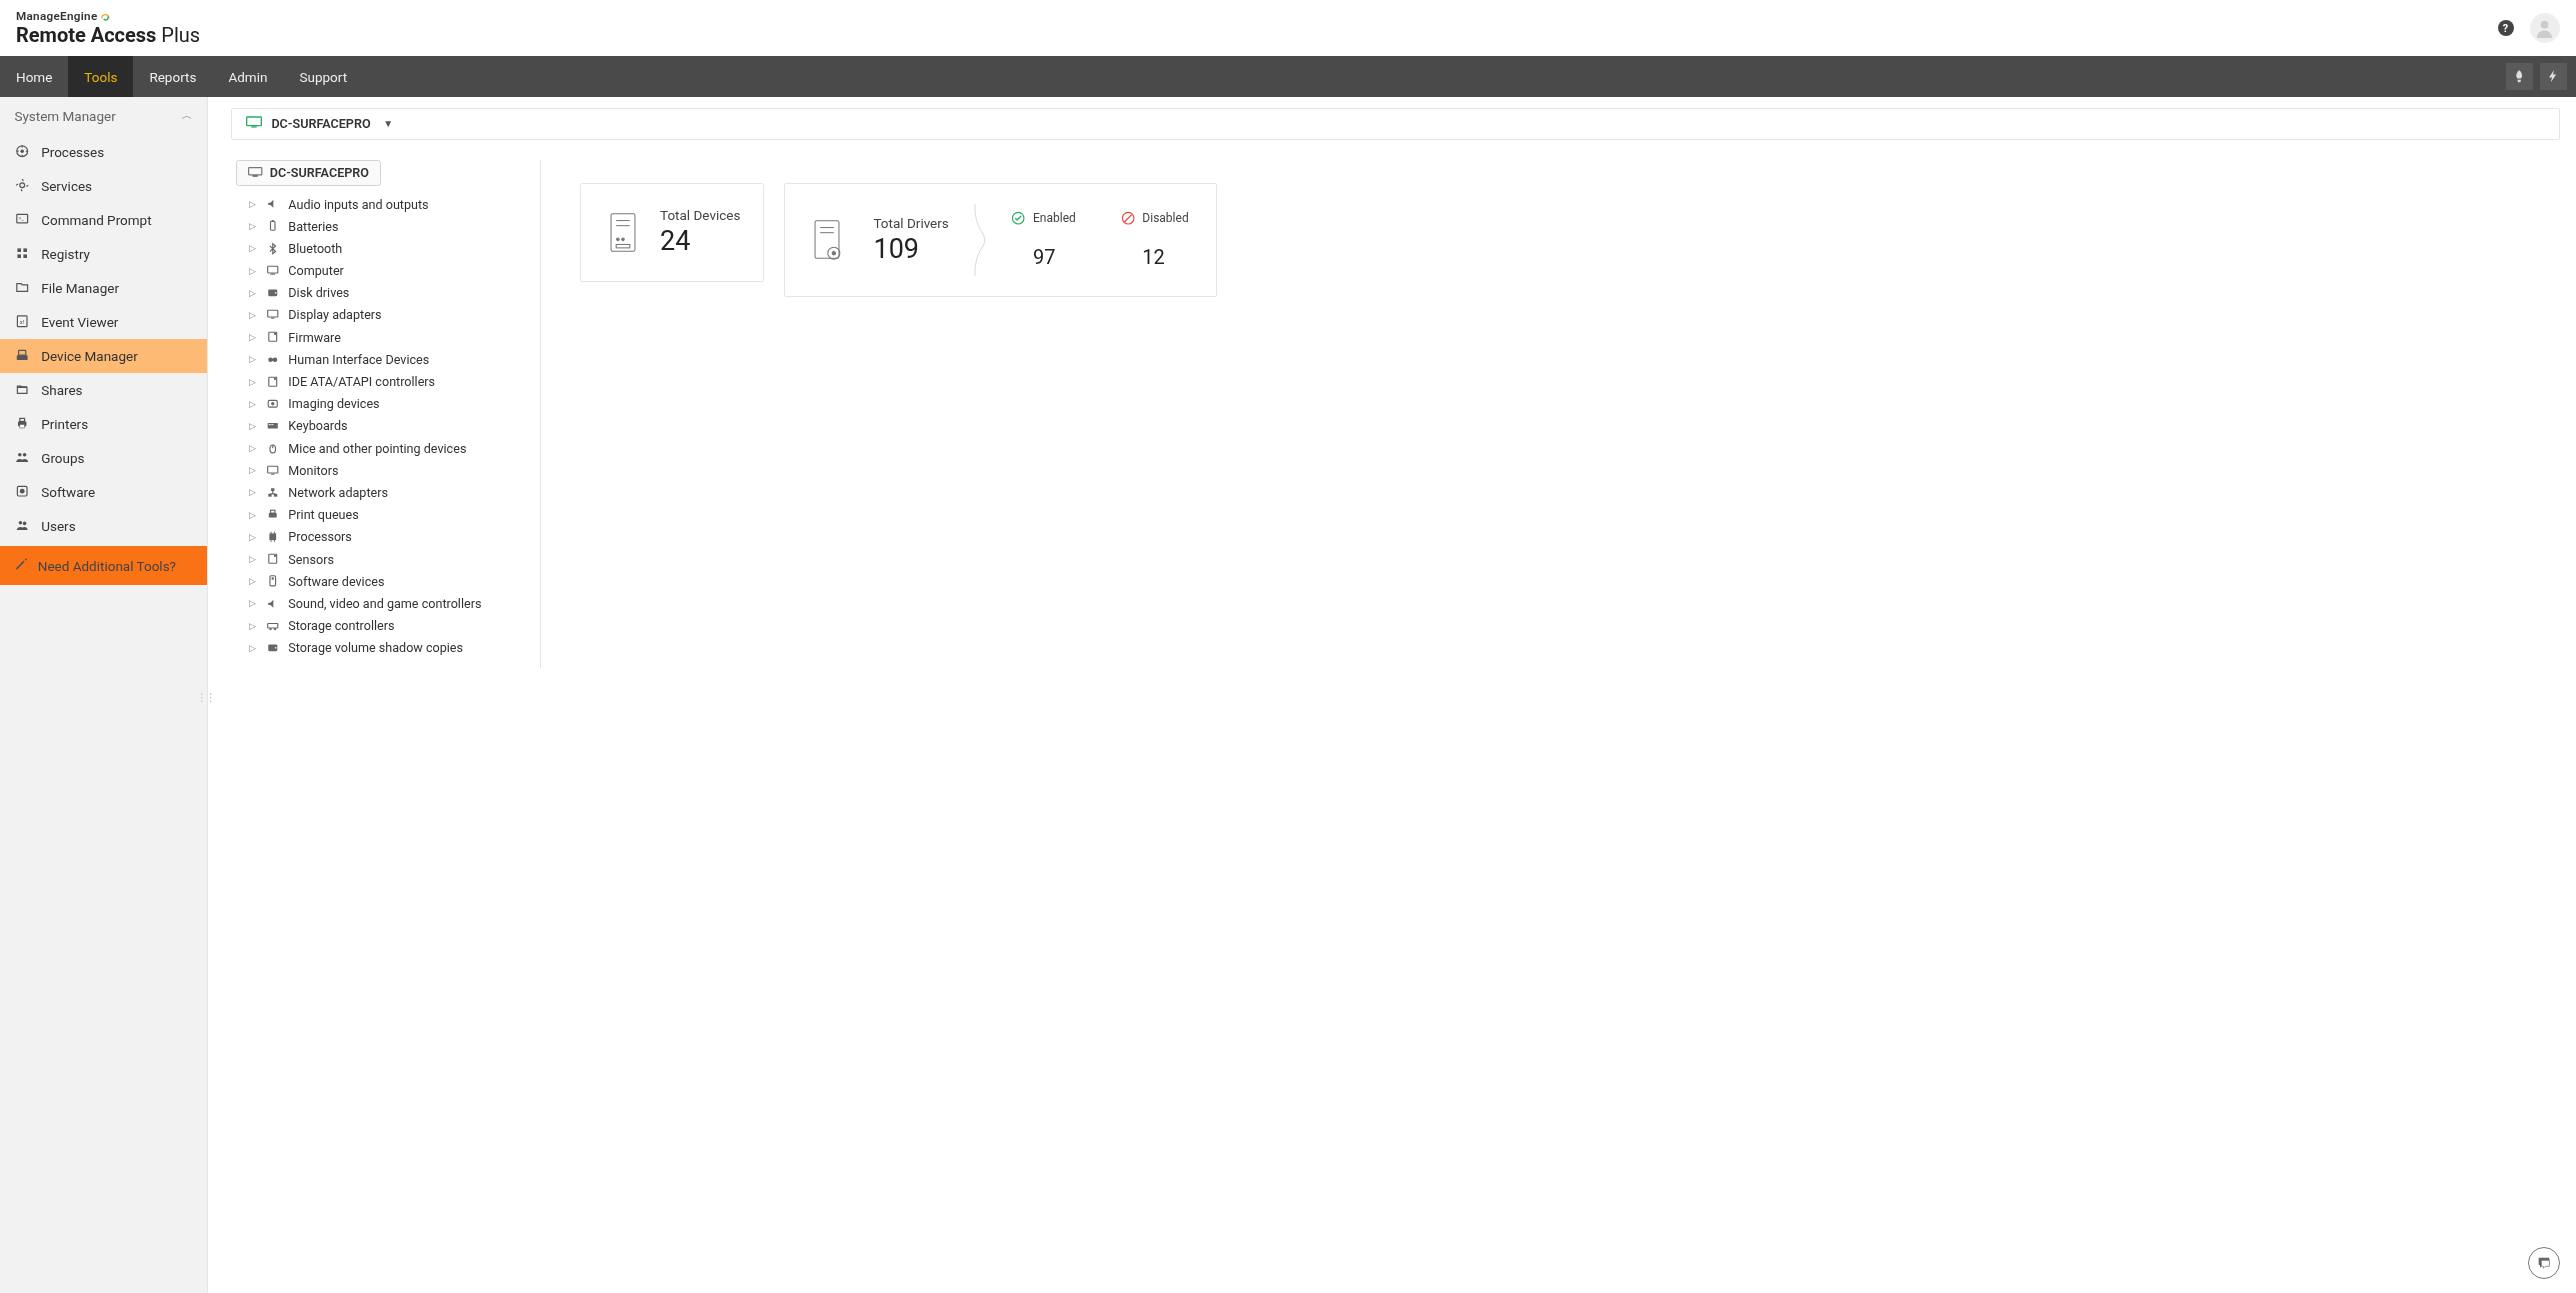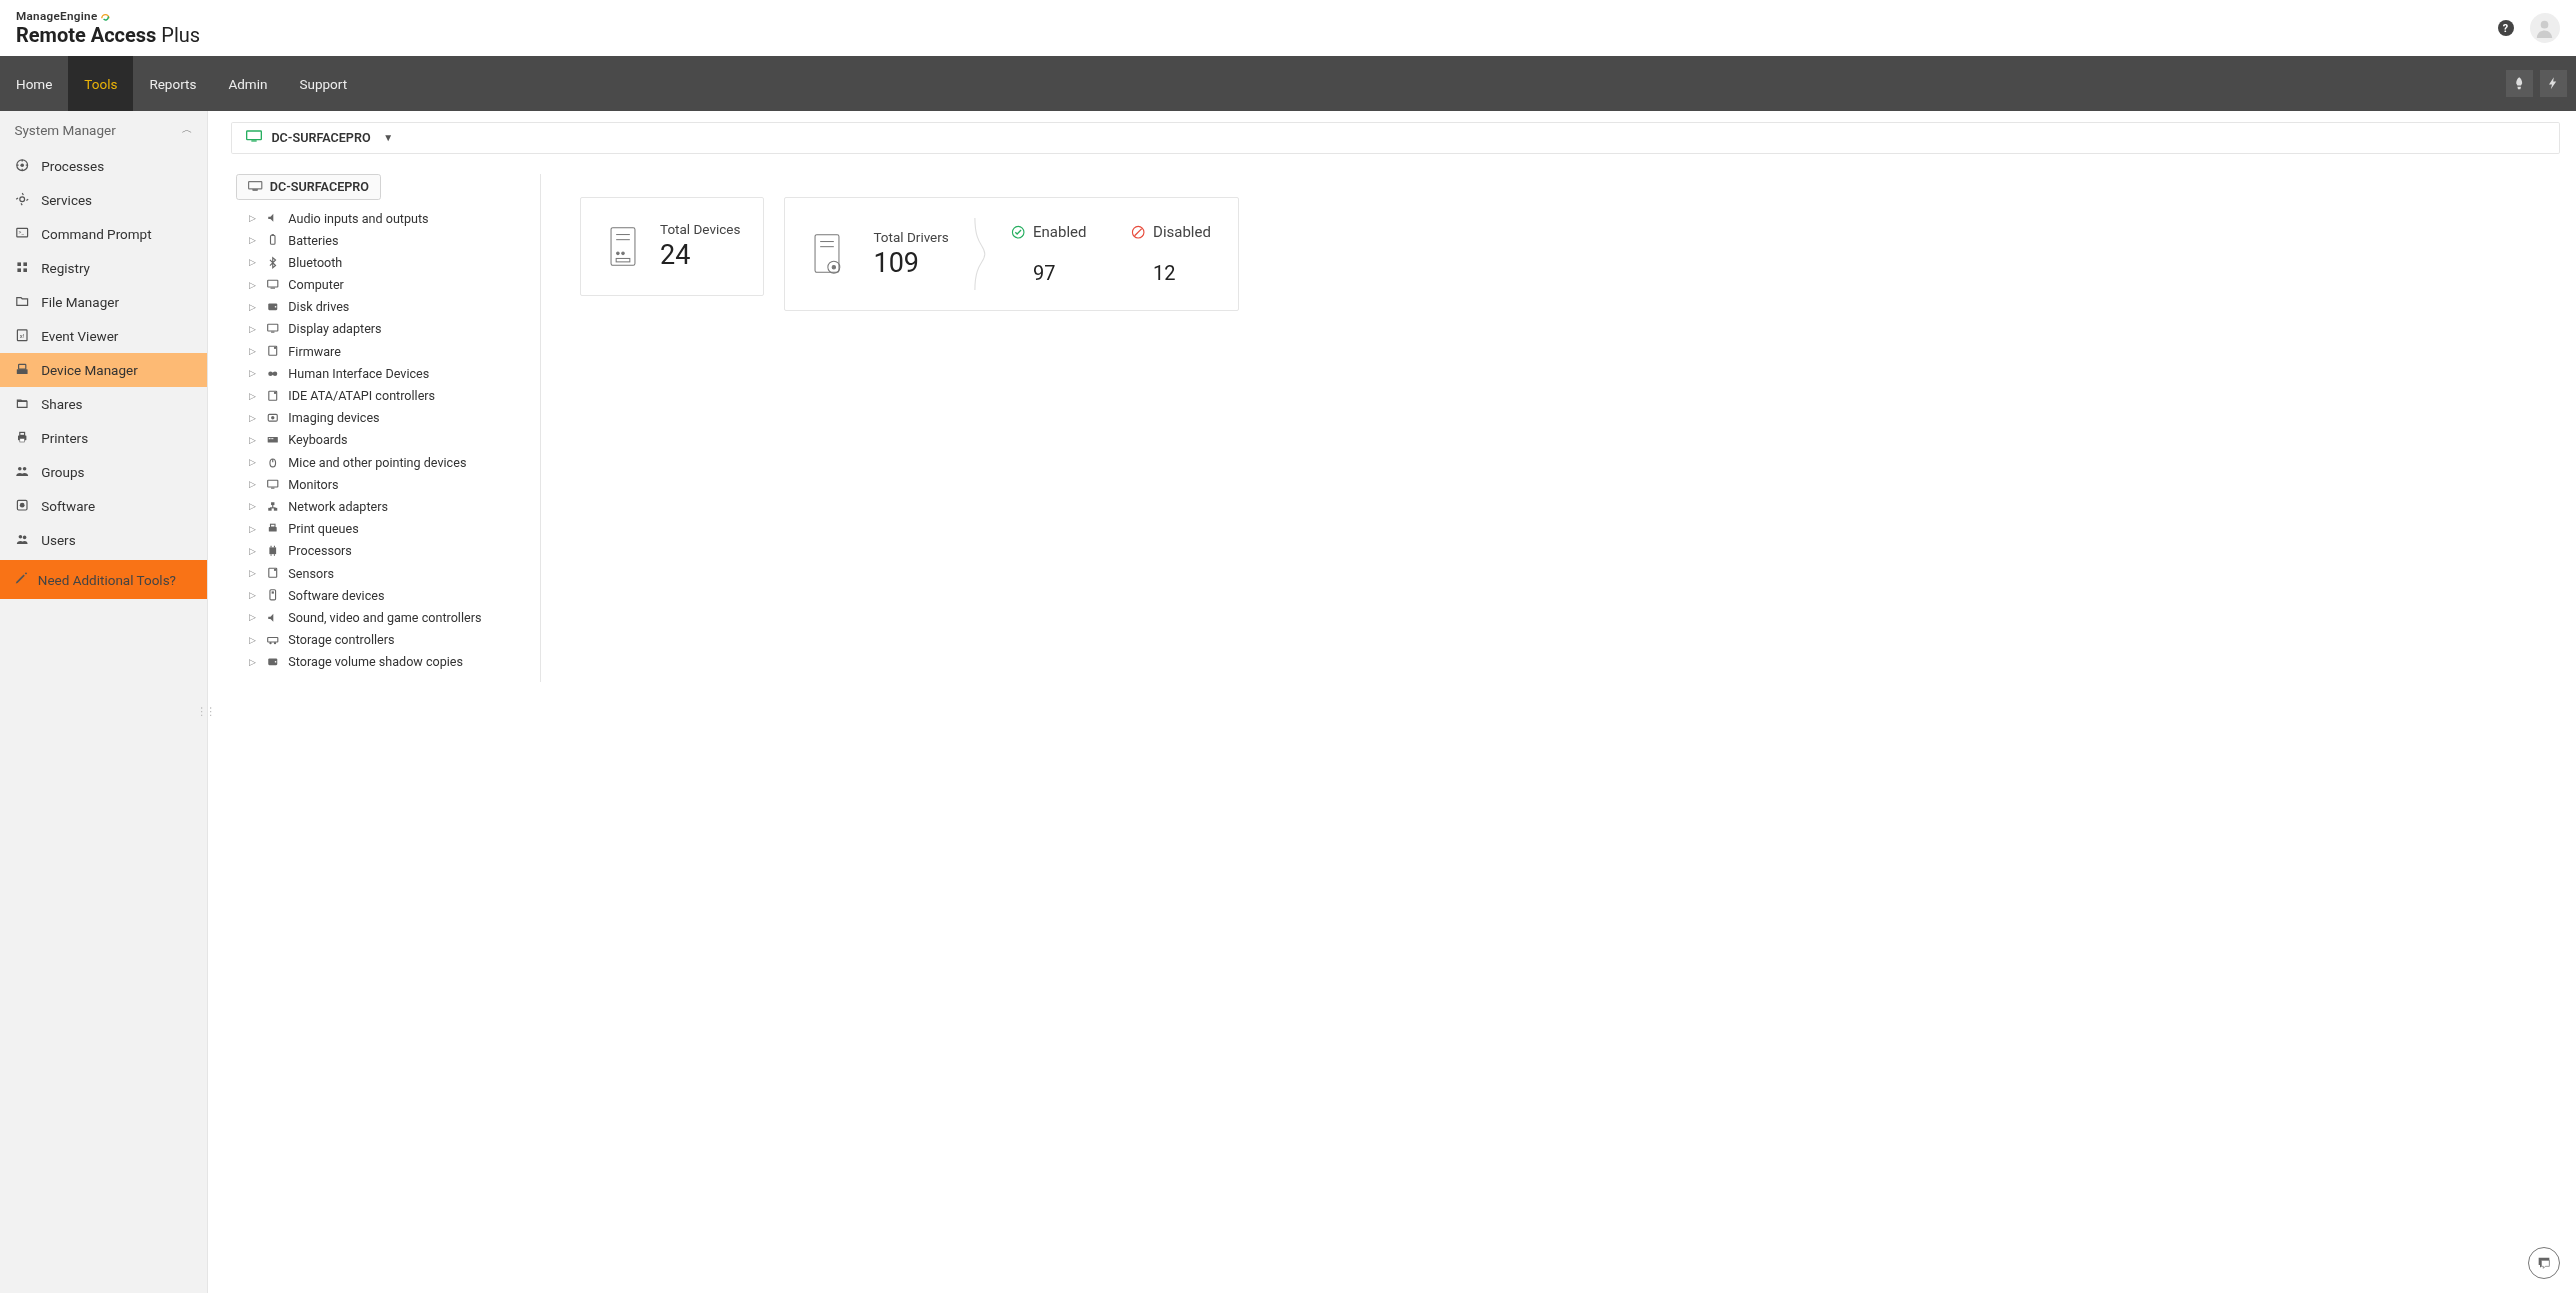--- a/index.html
+++ b/index.html
@@ -11,21 +11,21 @@
   .brand-top { font-size: 11.7px; font-weight: 600; color: #333; letter-spacing: 0.3px; display: flex; align-items: center; gap: 3px; }
   .brand-top .swirl { width: 10.8px; height: 10.8px; }
   .brand-main { font-size: 20px; font-weight: 400; color: #222; }
   .brand-main b { font-weight: 700; }
   .brand-right { display: flex; align-items: center; gap: 16px; }
   .help-icon { width: 16px; height: 16px; border-radius: 50%; background: #444; color: #fff; display: flex; align-items: center; justify-content: center; font-size: 10.8px; font-weight: 700; cursor: pointer; }
   .avatar { width: 30.5px; height: 30.5px; border-radius: 50%; background: #eee; display: flex; align-items: center; justify-content: center; cursor: pointer; }
   .avatar svg { width: 23px; height: 23px; fill: #ccc; }
 
   
-  .nav-bar { background: #4a4a4a; color: #eee; display: flex; align-items: stretch; justify-content: space-between; height: 55px; }
+  .nav-bar { background: #4a4a4a; color: #eee; display: flex; align-items: stretch; justify-content: space-between; height: 41px; }
   .nav-left { display: flex; }
   .nav-item { padding: 0 16px; display: flex; align-items: center; cursor: pointer; font-size: 13.5px; color: #eee; }
   .nav-item.active { background: #2b2b2b; color: #eab308; }
   .nav-right { display: flex; align-items: center; gap: 7.2px; padding-right: 9px; }
   .nav-icon-btn { width: 27px; height: 27px; background: #5a5a5a; display: flex; align-items: center; justify-content: center; cursor: pointer; }
   .nav-icon-btn svg { width: 14.4px; height: 14.4px; fill: #ddd; }
 
   
   .body { display: flex; height: calc(100vh - 41px - 52px); min-height: 592px; }
 
@@ -64,21 +64,21 @@
   .stat-card { border: 0.9px solid #e5e5e5; border-radius: 2px; padding: 20px 23px; display: flex; align-items: center; gap: 18px; min-height: 99px; }
   .stat-card.wide { gap: 0; padding: 20px 27px 20px 23px; }
   .stat-icon { width: 38px; height: 41px; }
   .stat-icon svg { width: 100%; height: 100%; fill: none; stroke: #777; stroke-width: 1.2; }
   .stat-text .label { color: #444; font-size: 13.5px; }
   .stat-text .value { font-size: 27px; color: #222; font-weight: 400; margin-top: 1.8px; }
   .driver-group { display: flex; align-items: center; gap: 27px; padding-right: 25px; position: relative; }
   .divider-notch { width: 12.6px; height: 72px; display: flex; align-items: center; }
   .divider-notch svg { width: 100%; height: 100%; fill: none; stroke: #ddd; stroke-width: 1.2; }
   .sub-stats { display: flex; gap: 45px; padding-left: 25px; }
-  .sub-stat .row1 { display: flex; align-items: center; gap: 7.2px; color: #444; font-size: 15px; }
+  .sub-stat .row1 { display: flex; align-items: center; gap: 7.2px; color: #444; font-size: 12px; }
   .sub-stat .row1 svg { width: 14.4px; height: 14.4px; }
   .sub-stat .val { font-size: 20px; color: #222; margin-top: 20px; padding-left: 21.5px; }
 
   
   .float-chat { position: fixed; right: 16px; bottom: 14.4px; width: 32px; height: 32px; border-radius: 50%; border: 1.8px solid #777; display: flex; align-items: center; justify-content: center; cursor: pointer; background: #fff; }
   .float-chat svg { width: 16px; height: 16px; fill: #666; }
 </style>
 </head>
 <body>
 

